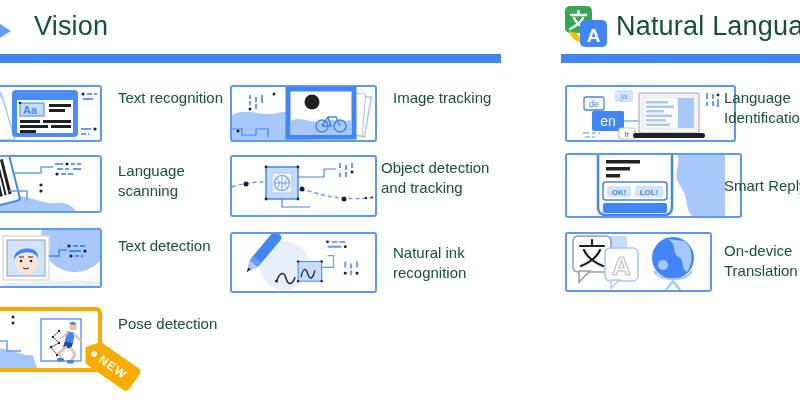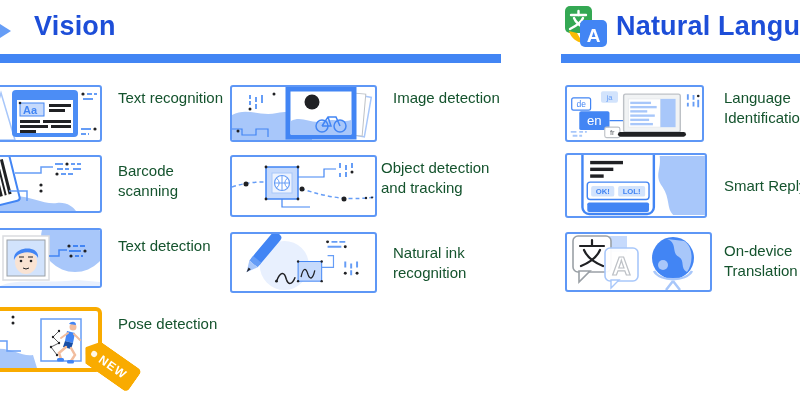--- a/index.html
+++ b/index.html
@@ -5,21 +5,21 @@
   html,body{margin:0;padding:0;}
   body{
     width:800px;height:400px;overflow:hidden;position:relative;
     background:#ffffff;
     font-family:"Liberation Sans", sans-serif;
     -webkit-font-smoothing:antialiased;
   }
   .stage{position:absolute;inset:0;}
   .sec-title{
     position:absolute;top:11px;margin:0;
-    font-size:27px;font-weight:bold;color:#1d4ed8;letter-spacing:.2px;
+    font-size:27px;font-weight:normal;color:#14532d;letter-spacing:.2px;
     white-space:nowrap;
   }
   .bar{position:absolute;top:54px;height:9px;background:#4285F4;}
   .card{
     position:absolute;box-sizing:border-box;background:#fff;
     border:2px solid #5E97F6;border-radius:3px;overflow:hidden;
   }
   .card svg{display:block;width:100%;height:100%;}
   .card-pose{border:4px solid #F9AB00;border-radius:6px;}
   .feat-label{
@@ -105,21 +105,21 @@
           <line x1="114" y1="7" x2="124" y2="7" stroke="#669DF6" stroke-width="2" stroke-dasharray="4,2"></line>
           <line x1="100" y1="12" x2="112" y2="12" stroke="#669DF6" stroke-width="2" stroke-dasharray="6,2"></line>
           <line x1="116" y1="12" x2="124" y2="12" stroke="#669DF6" stroke-width="2"></line>
           <circle cx="100" cy="17" r="1.6" fill="#202124"></circle>
           <line x1="104" y1="17" x2="116" y2="17" stroke="#669DF6" stroke-width="2" stroke-dasharray="5,2"></line>
           <circle cx="84" cy="28" r="1.6" fill="#202124"></circle>
           <circle cx="84" cy="34" r="1.6" fill="#202124"></circle>
         </g>
       </svg>
     </div>
-    <div class="feat-label" style="left:118px;top:161px">Barcode scanning</div>
+    <div class="feat-label" style="left:118px;top:161px">Language scanning</div>
 
     <div class="card" style="left:-45px;top:228px;width:147px;height:60px">
       <svg viewBox="0 0 143 56">
         <circle cx="118" cy="8" r="34" fill="#A8C7FA"></circle>
         <path d="M43,56 C60,48 90,54 120,50 L143,52 L143,56 Z" fill="#E8F0FE"></path>
         <g>
           <rect x="46" y="6" width="46" height="44" fill="#fff" stroke="#DADCE0" stroke-width="1.5"></rect>
           <rect x="50" y="10" width="38" height="36" fill="#D2E3FC" stroke="#9AA0A6" stroke-width="1"></rect>
           <ellipse cx="69" cy="32" rx="11" ry="12" fill="#F9E3D3"></ellipse>
           <path d="M57,30 C55,16 83,14 81,28 C78,20 61,20 57,30 Z" fill="#4285F4"></path>
@@ -194,21 +194,21 @@
           <path d="M59,48 L59,34 C70,28 80,38 92,34 C104,31 112,36 119,33 L119,48 Z" fill="#A8C7FA"></path>
           <circle cx="80" cy="15" r="7.5" fill="#202124"></circle>
           <g stroke="#4285F4" stroke-width="1.5" fill="none">
             <circle cx="90" cy="39" r="6"></circle>
               <circle cx="108" cy="39" r="6"></circle>
             <path d="M90,39 L96,30 L104,30 L108,39 M96,30 L99,39 L90,39"></path>
           </g>
         </g>
       </svg>
     </div>
-    <div class="feat-label" style="left:393px;top:88px">Image detection</div>
+    <div class="feat-label" style="left:393px;top:88px">Image tracking</div>
 
     <div class="card" style="left:230px;top:155px;width:147px;height:62px">
       <svg viewBox="0 0 143 58">
         <path d="M0,30 C25,22 45,24 70,32 C95,40 115,44 143,40" fill="none" stroke="#669DF6" stroke-width="1.5" stroke-dasharray="4,3"></path>
         <circle cx="14" cy="27" r="2.5" fill="#202124"></circle>
         <circle cx="70" cy="32" r="2.5" fill="#202124"></circle>
         <circle cx="112" cy="42" r="2.5" fill="#202124"></circle>
         <circle cx="134" cy="41" r="1.2" fill="#202124"></circle>
         <circle cx="140" cy="40.5" r="1" fill="#202124"></circle>
         <path d="M66,20 L92,20 L92,12 L104,12" fill="none" stroke="#4285F4" stroke-width="1.2"></path>
@@ -281,21 +281,21 @@
         <path d="M10,13 C12,18 16,21 22,24"></path>
         <path d="M19,13 C17,18 12,21 6,24"></path>
       </g>
       <path d="M5,26 C7,33 12,37 19,38 L13,28 Z" fill="#FBBC04"></path>
       <rect x="16" y="15" width="27" height="27" rx="5" fill="#4285F4"></rect>
       <text x="29.5" y="37" font-size="19" font-weight="bold" fill="#fff" text-anchor="middle">A</text>
     </svg>
     <h2 class="sec-title" style="left:616px">Natural Language</h2>
     <div class="bar" style="left:561px;width:239px"></div>
 
-    <div class="card" style="left:565px;top:85px;width:139px;height:57px">
+    <div class="card" style="left:565px;top:85px;width:171px;height:57px">
       <svg viewBox="0 0 143 53">
         <rect x="36" y="3" width="18" height="12" rx="2" fill="#D2E3FC"></rect>
         <text x="45" y="12" font-size="8" fill="#669DF6" text-anchor="middle">ja</text>
         <rect x="5" y="10" width="20" height="13" rx="2" fill="#fff" stroke="#4285F4" stroke-width="1.3"></rect>
         <text x="15" y="20" font-size="9" fill="#4285F4" text-anchor="middle">de</text>
         <rect x="13" y="24" width="32" height="20" rx="2" fill="#4285F4"></rect>
         <text x="29" y="39" font-size="14" fill="#fff" text-anchor="middle">en</text>
         <rect x="40" y="41" width="16" height="11" rx="2" fill="#fff" stroke="#BDC1C6" stroke-width="1.2"></rect>
         <text x="48" y="49.5" font-size="8" fill="#5F6368" text-anchor="middle">fr</text>
         <g>
@@ -322,21 +322,21 @@
           <line x1="128" y1="6" x2="128" y2="12" stroke="#669DF6" stroke-width="2"></line>
           <line x1="128" y1="15" x2="128" y2="21" stroke="#669DF6" stroke-width="2" stroke-dasharray="4,2"></line>
           <line x1="134" y1="7" x2="134" y2="19" stroke="#669DF6" stroke-width="2" stroke-dasharray="5,2"></line>
           <circle cx="139" cy="8" r="1.4" fill="#202124"></circle>
           <line x1="139" y1="12" x2="139" y2="20" stroke="#669DF6" stroke-width="2"></line>
         </g>
       </svg>
     </div>
     <div class="feat-label" style="left:724px;top:88px">Language Identification</div>
 
-    <div class="card" style="left:565px;top:153px;width:142px;height:65px">
+    <div class="card" style="left:565px;top:153px;width:177px;height:65px">
       <svg viewBox="0 0 143 61">
         <path d="M96,0 C98,14 90,20 99,32 C107,44 103,54 110,61 L143,61 L143,0 Z" fill="#A8C7FA"></path>
         <g>
           <rect x="16" y="-12" width="74" height="72" rx="7" fill="#fff" stroke="#4285F4" stroke-width="2.5"></rect>
           <g fill="#202124">
             <rect x="24" y="5" width="34" height="3.5"></rect>
             <rect x="24" y="12" width="24" height="3.5"></rect>
             <rect x="24" y="19" width="14" height="3.5"></rect>
           </g>
           <rect x="21" y="27" width="64" height="18" rx="3" fill="#fff" stroke="#4285F4" stroke-width="1.5"></rect>

